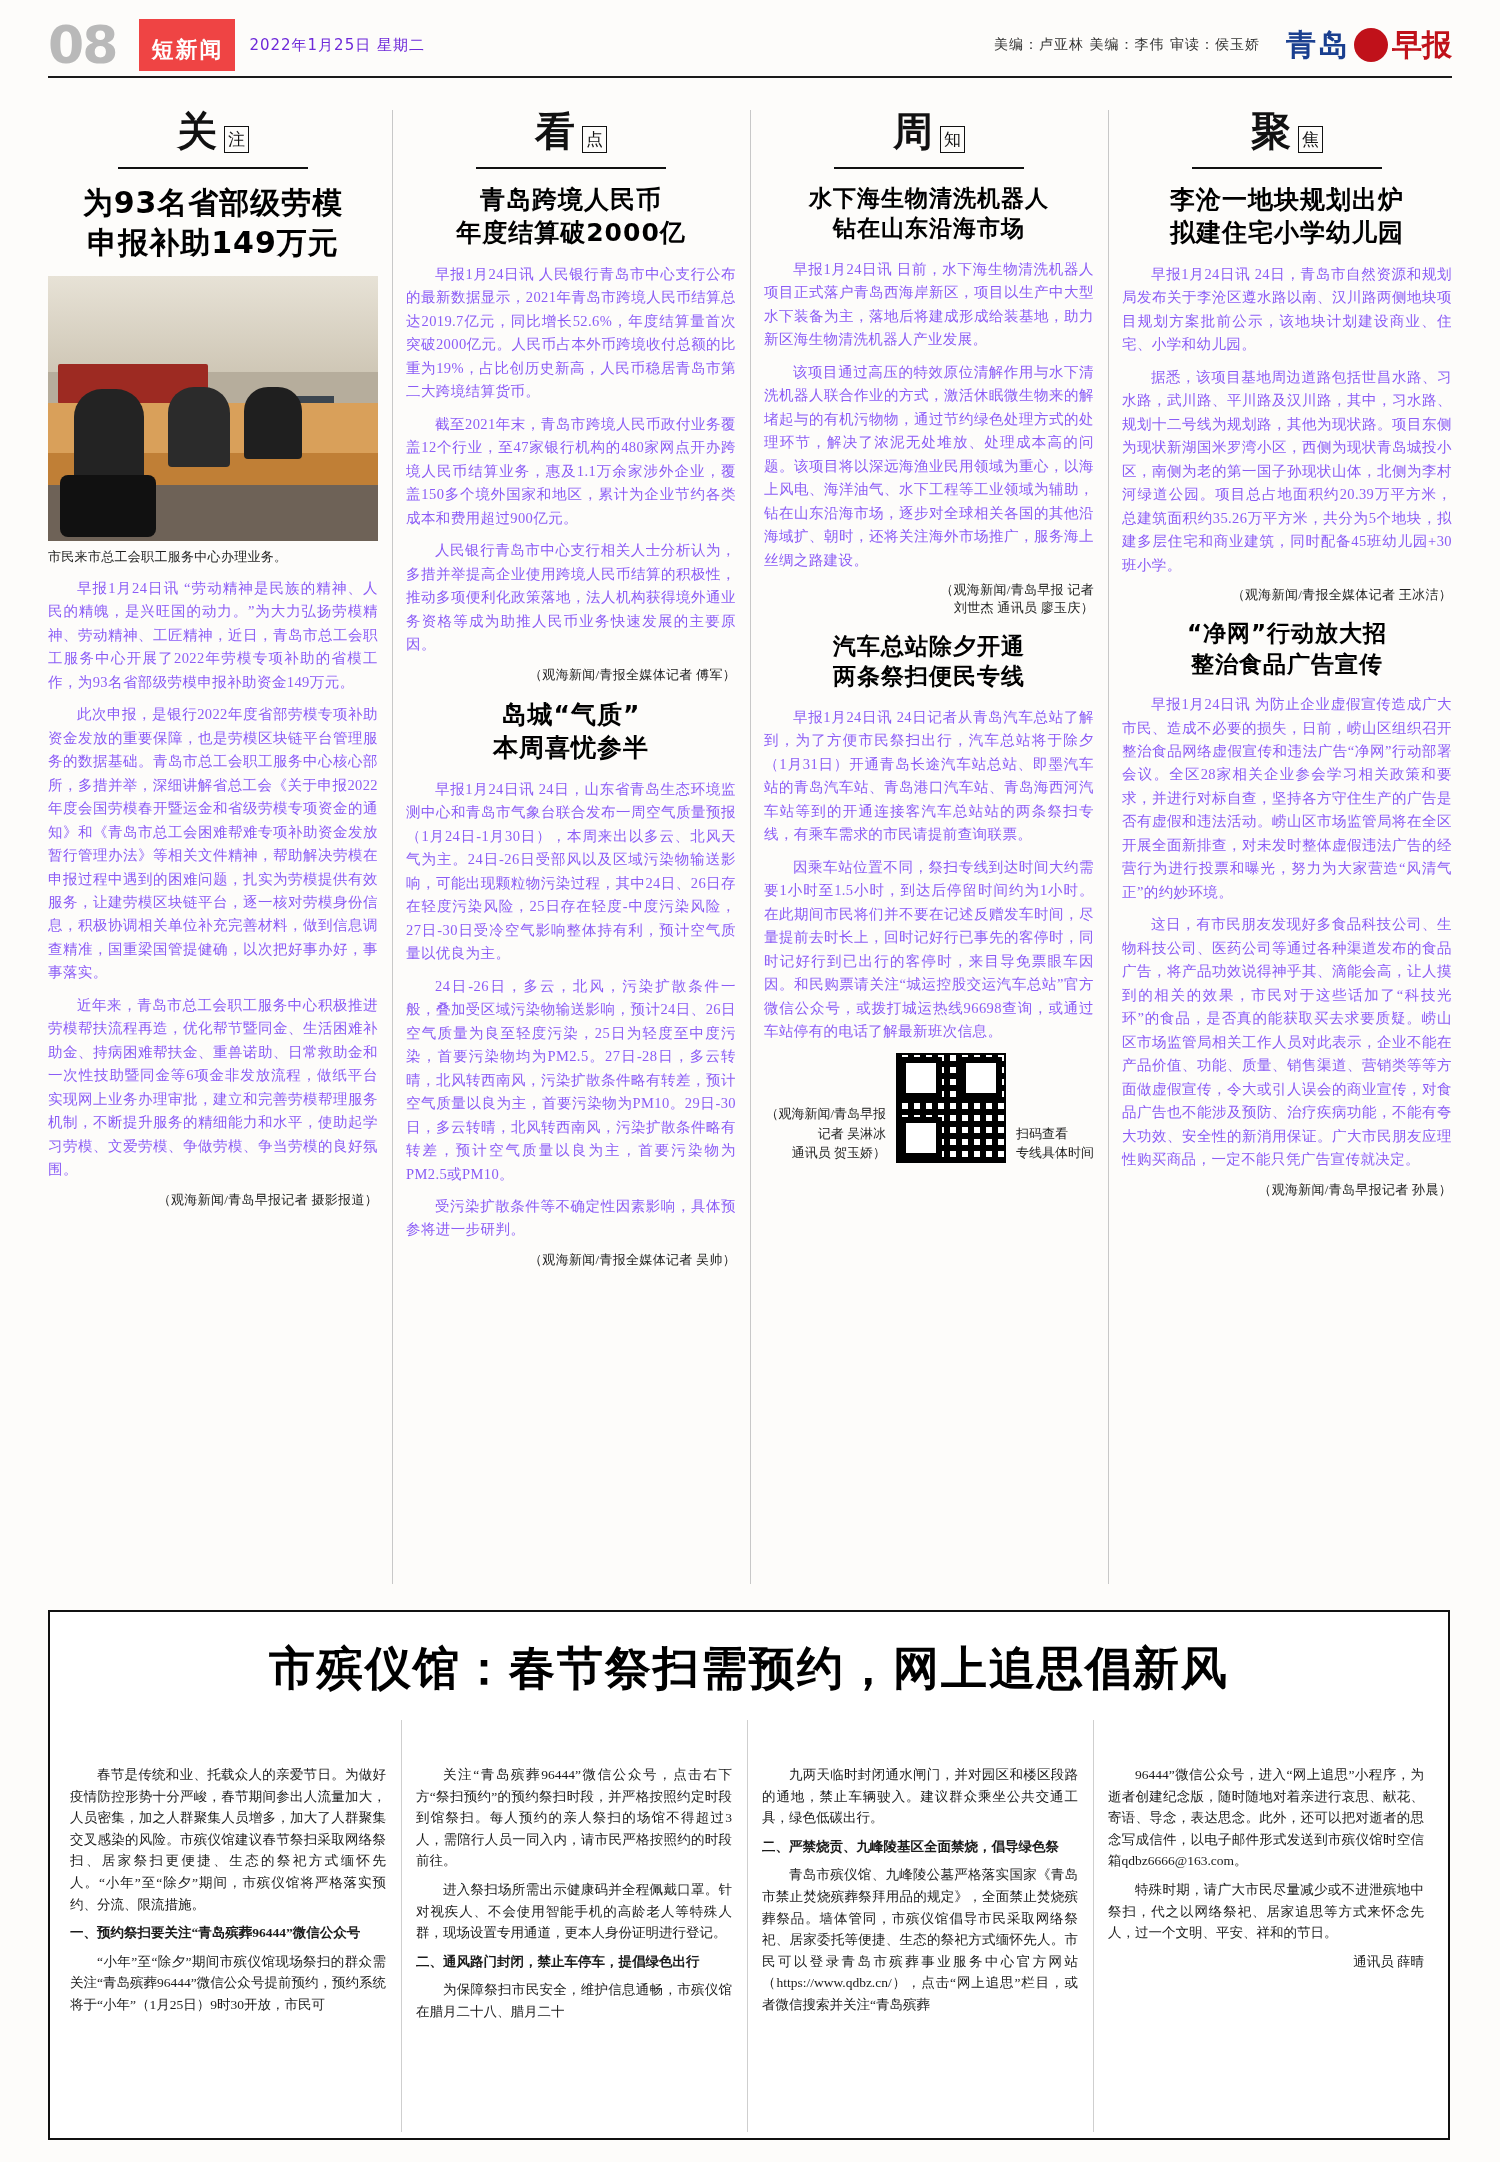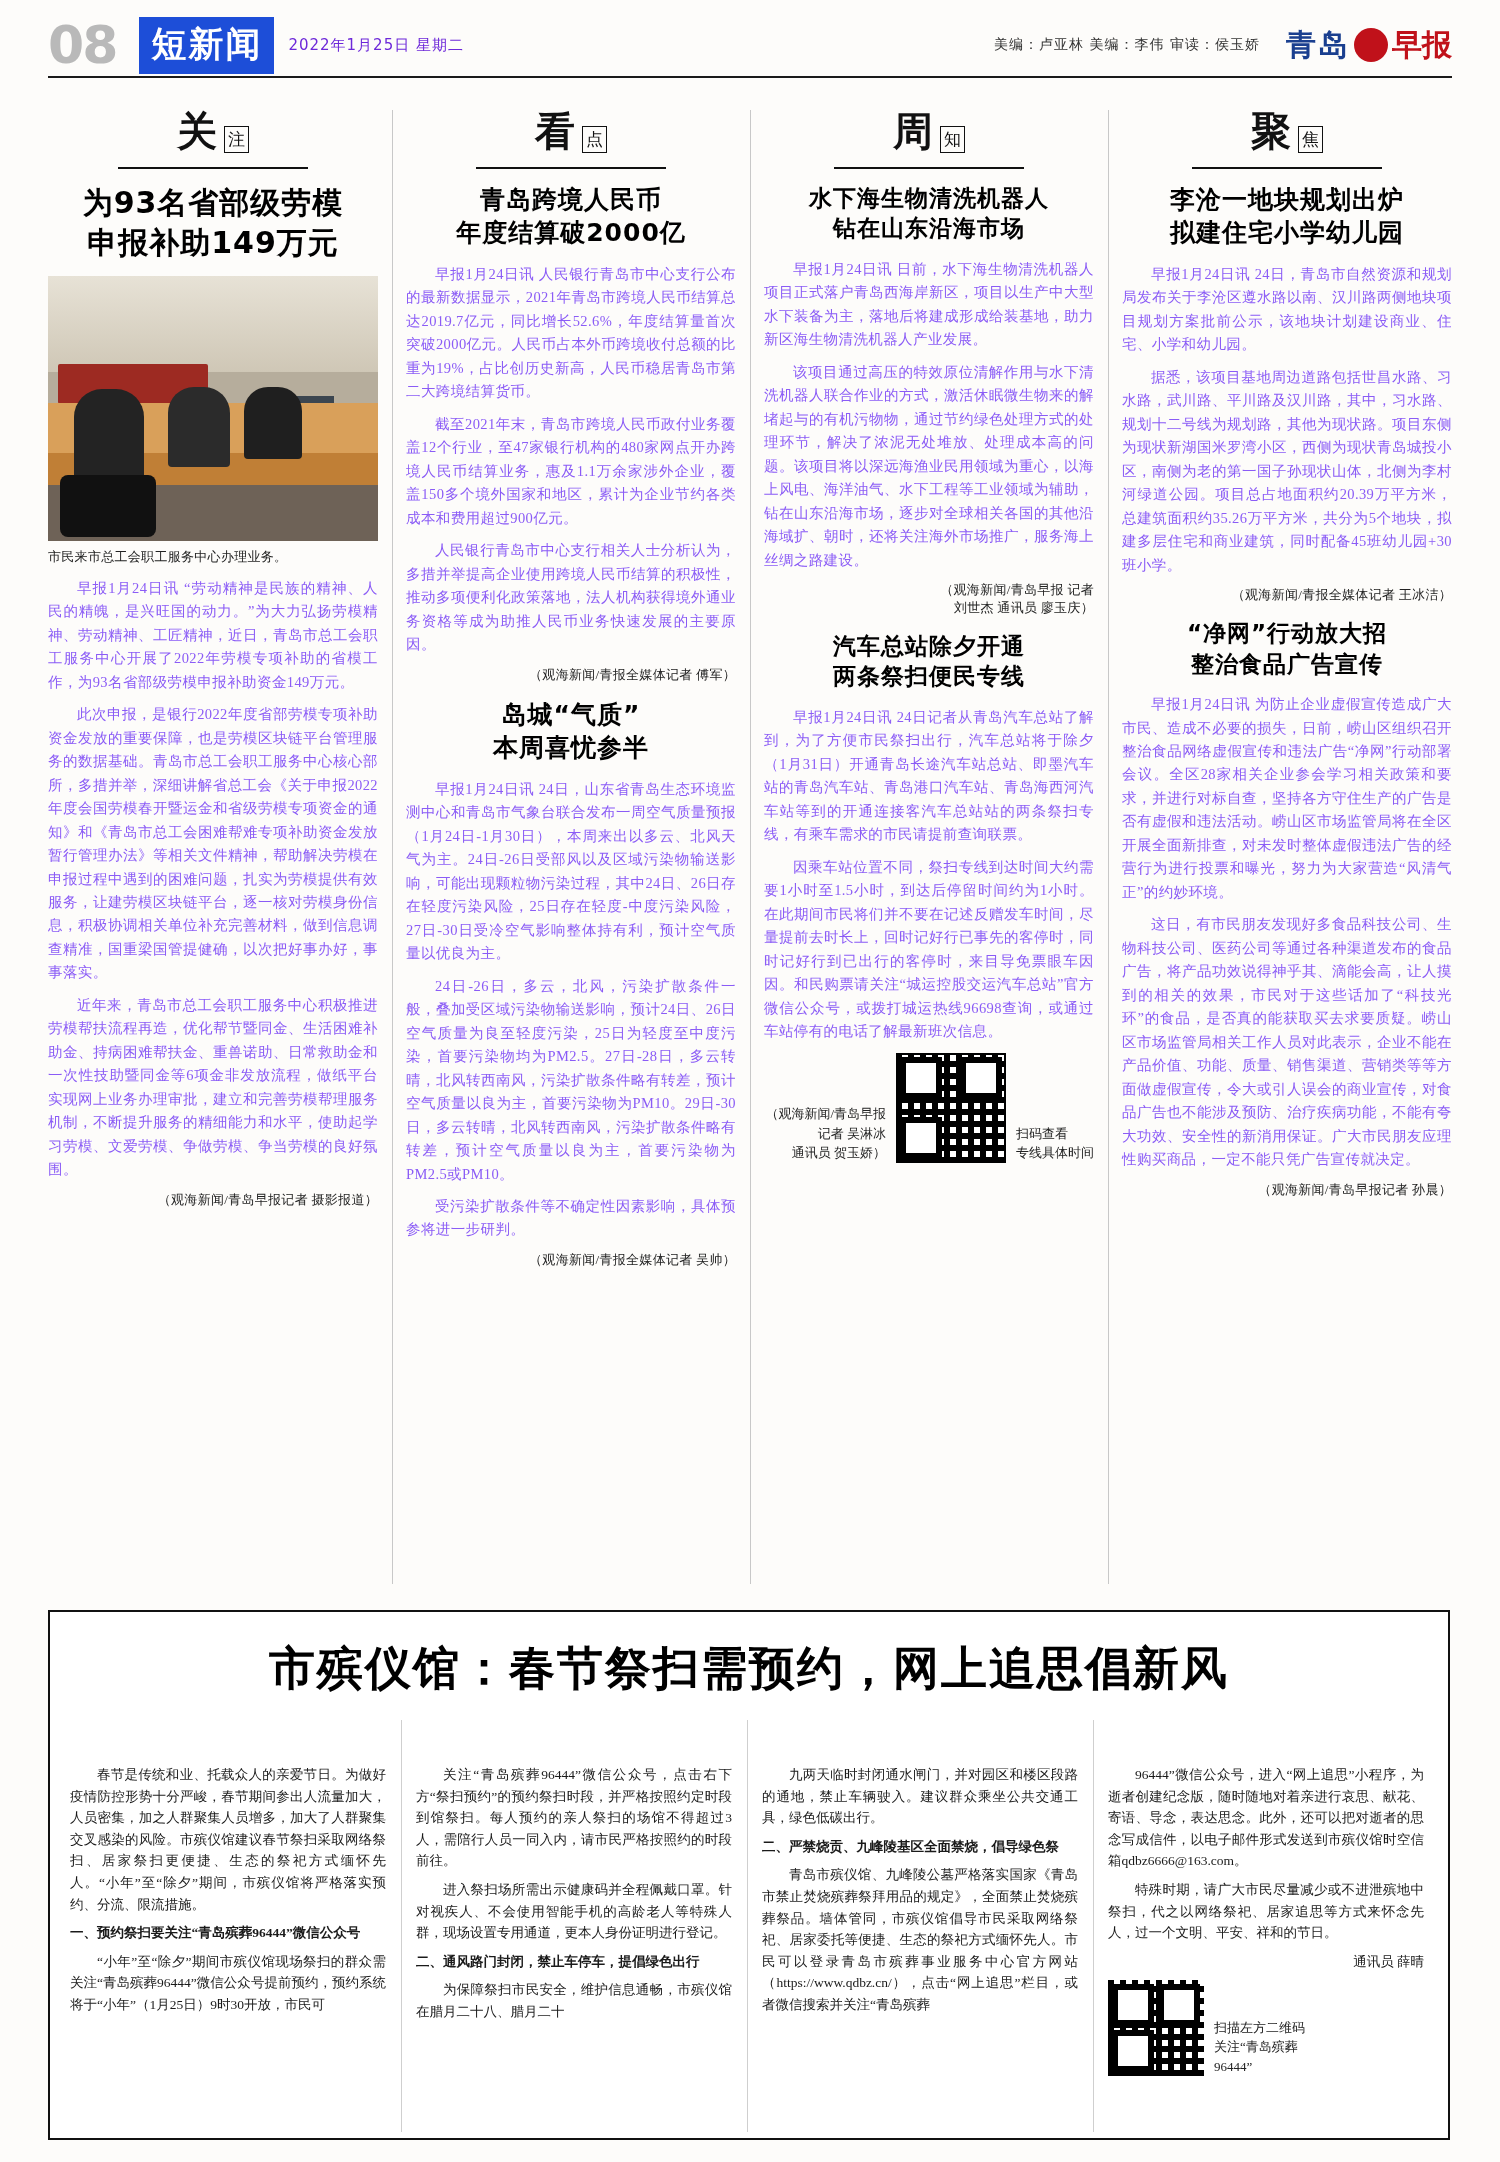--- a/index.html
+++ b/index.html
@@ -3,21 +3,21 @@
 <meta charset="utf-8">
 <style>
   html,body{margin:0;padding:0;background:#cfcfcf;}
   body{font-family:"Liberation Serif", serif;}
   .page{width:1500px;height:2162px;background:#fdfcfa;position:relative;overflow:hidden;margin:0 auto;}
   .inner{position:absolute;left:48px;top:14px;width:1404px;height:2130px;}
 
   
   .masthead{display:flex;align-items:center;height:62px;border-bottom:2px solid #1a1a1a;}
   .folio{font-family:"DejaVu Sans", sans-serif;font-weight:bold;font-size:52px;color:#b9b9b9;letter-spacing:-2px;line-height:52px;padding-right:23px;}
-  .sec-badge{background:#1d4ed8;color:#fff;font-family:"DejaVu Sans", sans-serif;font-weight:bold;font-size:35px;padding:4px 12px 6px 12px;letter-spacing:2px;}
+  .sec-badge{background:#ef4444;color:#fff;font-family:"DejaVu Sans", sans-serif;font-weight:bold;font-size:22px;padding:16px 12px 6px 12px;letter-spacing:2px;}
   .mh-date{font-size:15px;color:#6d28d9;margin-left:14px;letter-spacing:1px;font-family:"DejaVu Sans", sans-serif;}
   .mh-spacer{flex:1;}
   .mh-credits{font-size:14px;color:#333;letter-spacing:1px;margin-right:26px;font-family:"DejaVu Sans", sans-serif;}
   .logo{display:flex;align-items:center;gap:4px;}
   .logo .lg-txt{font-family:"DejaVu Sans", sans-serif;font-weight:bold;font-size:30px;color:#1a3f8f;letter-spacing:2px;}
   .logo .lg-sun{width:34px;height:34px;border-radius:50%;background:#c0111a;display:inline-block;}
   .logo .lg-zao{font-family:"DejaVu Sans", sans-serif;font-weight:bold;font-size:30px;color:#c0111a;}
 
   
   .cols{display:flex;margin-top:26px;height:1486px;}
@@ -231,26 +231,18 @@
       <div class="fcol">
         <p>九两天临时封闭通水闸门，并对园区和楼区段路的通地，禁止车辆驶入。建议群众乘坐公共交通工具，绿色低碳出行。</p>
         <p class="nb">二、严禁烧贡、九峰陵基区全面禁烧，倡导绿色祭</p>
         <p>青岛市殡仪馆、九峰陵公墓严格落实国家《青岛市禁止焚烧殡葬祭拜用品的规定》，全面禁止焚烧殡葬祭品。墙体管同，市殡仪馆倡导市民采取网络祭祀、居家委托等便捷、生态的祭祀方式缅怀先人。市民可以登录青岛市殡葬事业服务中心官方网站（https://www.qdbz.cn/），点击“网上追思”栏目，或者微信搜索并关注“青岛殡葬</p>
       </div>
       <div class="fgut"></div>
       <div class="fcol">
         <p>96444”微信公众号，进入“网上追思”小程序，为逝者创建纪念版，随时随地对着亲进行哀思、献花、寄语、导念，表达思念。此外，还可以把对逝者的思念写成信件，以电子邮件形式发送到市殡仪馆时空信箱qdbz6666@163.com。</p>
         <p>特殊时期，请广大市民尽量减少或不进泄殡地中祭扫，代之以网络祭祀、居家追思等方式来怀念先人，过一个文明、平安、祥和的节日。</p>
         <p class="rt">通讯员  薛晴</p>
-        <div class="fqr">
-          <div class="qr">
-                <span class="qr-lb"></span>
-              </div>
-          <div class="qr-cap" style="white-space:pre-line">扫描左方二维码
-关注“青岛殡葬
-96444”</div>
-        </div>
       </div>
     </div>
   </div>
 
 </div>
 </div>
 
 </body></html>

